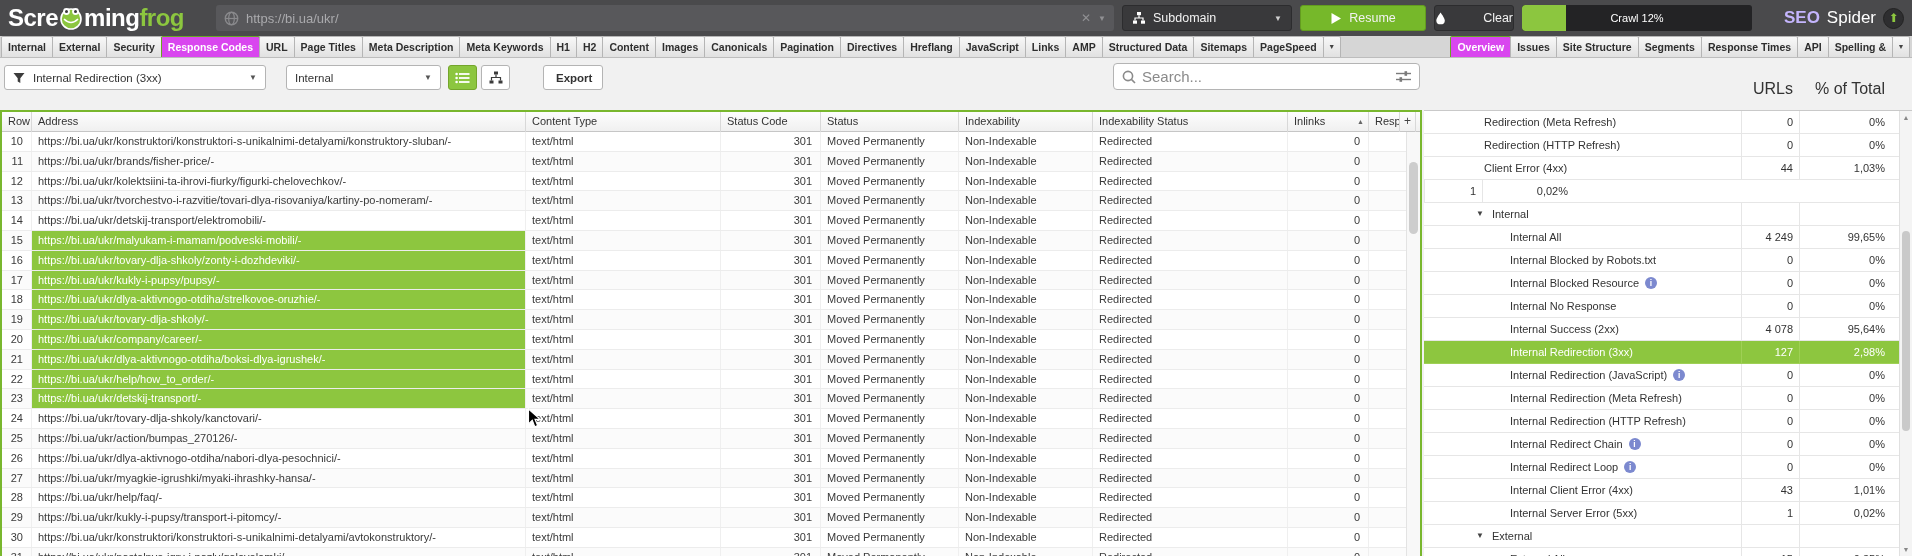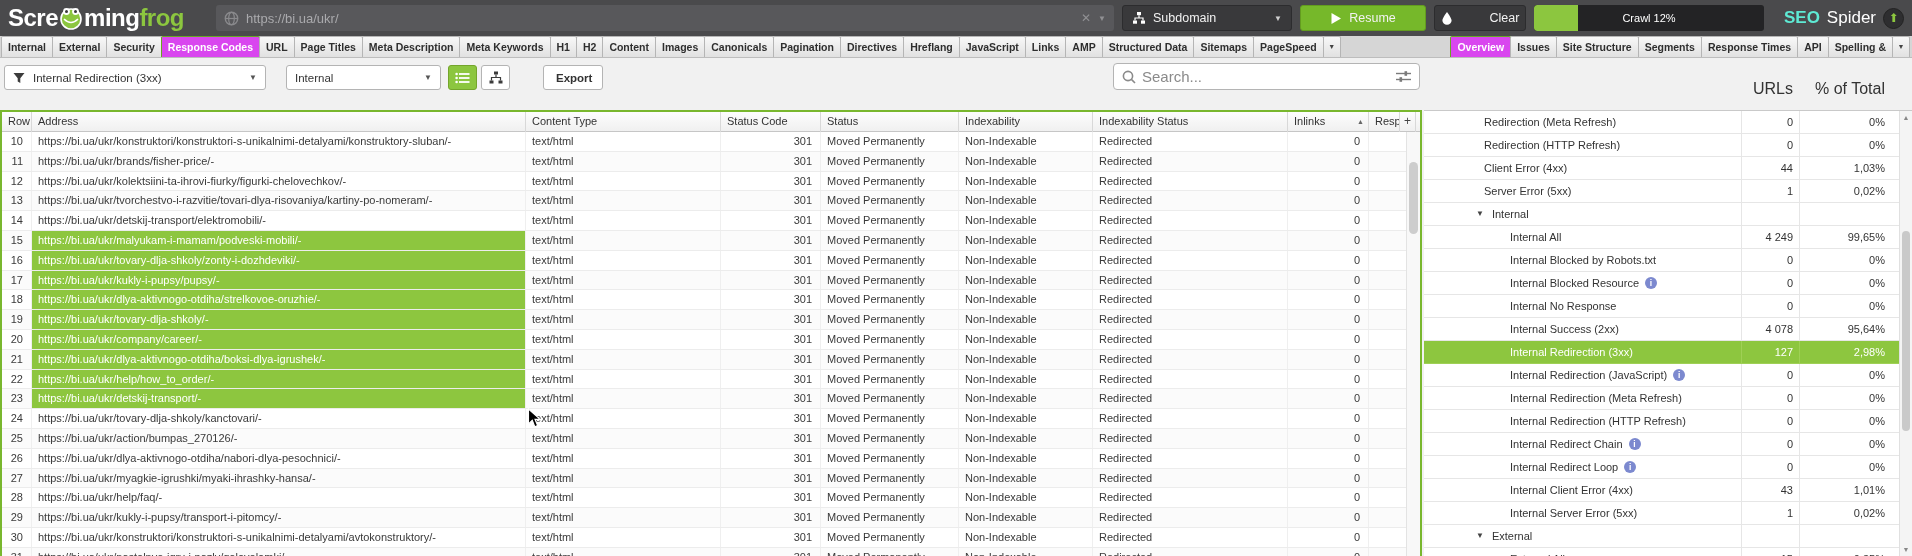--- a/index.html
+++ b/index.html
@@ -13,26 +13,26 @@
   .frog-ic { width: 24px; height: 24px; margin: 0 1px; }
   .urlbar { flex: 0 0 898px; height: 26px; background: #58585b; border-radius: 3px; display: flex; align-items: center; padding: 0 8px; gap: 7px; }
   .urlbar input { flex: 1; background: transparent; border: none; outline: none; color: #aaaaad; font-size: 13px; font-family: inherit; }
   .url-x { color: #909093; font-size: 12px; cursor: default; }
   .url-caret { color: #909093; font-size: 8px; }
   .dark-btn { height: 26px; background: #39393b; border: 1px solid #2c2c2e; border-radius: 3px; color: #f2f2f2; display: flex; align-items: center; justify-content: center; gap: 7px; font-size: 12.5px; }
   .mode-dd { width: 170px; padding: 0 9px; justify-content: flex-start; }
   .mode-dd .caret { margin-left: auto; }
   .caret { font-size: 8px; color: #cfcfcf; }
   .resume-btn { width: 126px; background: #76b82a; border-color: #639c1f; }
-  .clear-btn { width: 92px; gap: 37px; }
+  .clear-btn { width: 80px; gap: 37px; }
   .progress { width: 230px; height: 26px; background: #232325; border-radius: 3px; position: relative; overflow: hidden; }
   .prog-fill { position: absolute; left: 0; top: 0; bottom: 0; background: #8cc63f; border-radius: 3px 0 0 3px; }
   .prog-label { position: absolute; inset: 0; display: flex; align-items: center; justify-content: center; color: #fff; font-size: 11px; }
   .product { margin-left: auto; display: flex; align-items: center; gap: 7px; font-size: 17px; color: #fff; white-space: nowrap; }
-  .product .green { color: #5eead4; font-weight: 700; }
+  .product .green { color: #c4b5fd; font-weight: 700; }
   .spider-circ { width: 21px; height: 21px; border-radius: 50%; background: #2e2e30; border: 1px solid #222; display: flex; align-items: center; justify-content: center; color: #8cc63f; font-size: 12px; }
 
   
   .tabrow { position: absolute; left: 0; top: 36px; width: 100%; height: 22px; background: #d6d6d6; border-bottom: 1px solid #bdbdbd; display: flex; align-items: flex-end; padding: 0 2px; overflow: hidden; }
   .tabgroup { display: flex; align-items: flex-end; }
   .tabgroup.right { margin-left: auto; justify-content: center; }
   .tab { height: 21px; line-height: 20px; padding: 0 6px; background: linear-gradient(#f8f8f8, #e1e1e1); border: 1px solid #b5b5b5; border-bottom: none; border-radius: 2px 2px 0 0; margin-left: -1px; font-size: 10.5px; font-weight: 700; color: #2e2e2e; white-space: nowrap; }
   .tab.active { background: #d946ef; border-color: #69a525; color: #fff; }
   .tab-overflow { height: 21px; width: 18px; line-height: 20px; text-align: center; background: linear-gradient(#f8f8f8, #e1e1e1); border: 1px solid #b5b5b5; border-bottom: none; border-radius: 2px 2px 0 0; margin-left: -1px; font-size: 7px; color: #444; }
 
@@ -530,23 +530,20 @@
           <div class="sp">0%</div>
         </div>
         <div class="sr l2">
           <div class="sl">
             <span>Client Error (4xx)</span>
           </div>
           <div class="su">44</div>
           <div class="sp">1,03%</div>
         </div>
         <div class="sr l2">
-          <div class="sl">
-            <span>Server Error (5xx)</span>
-          </div>
           <div class="su">1</div>
           <div class="sp">0,02%</div>
         </div>
         <div class="sr group">
           <div class="sl">
             <span class="tri">▼</span>
             <span>Internal</span>
           </div>
           <div class="su"></div>
           <div class="sp"></div>

